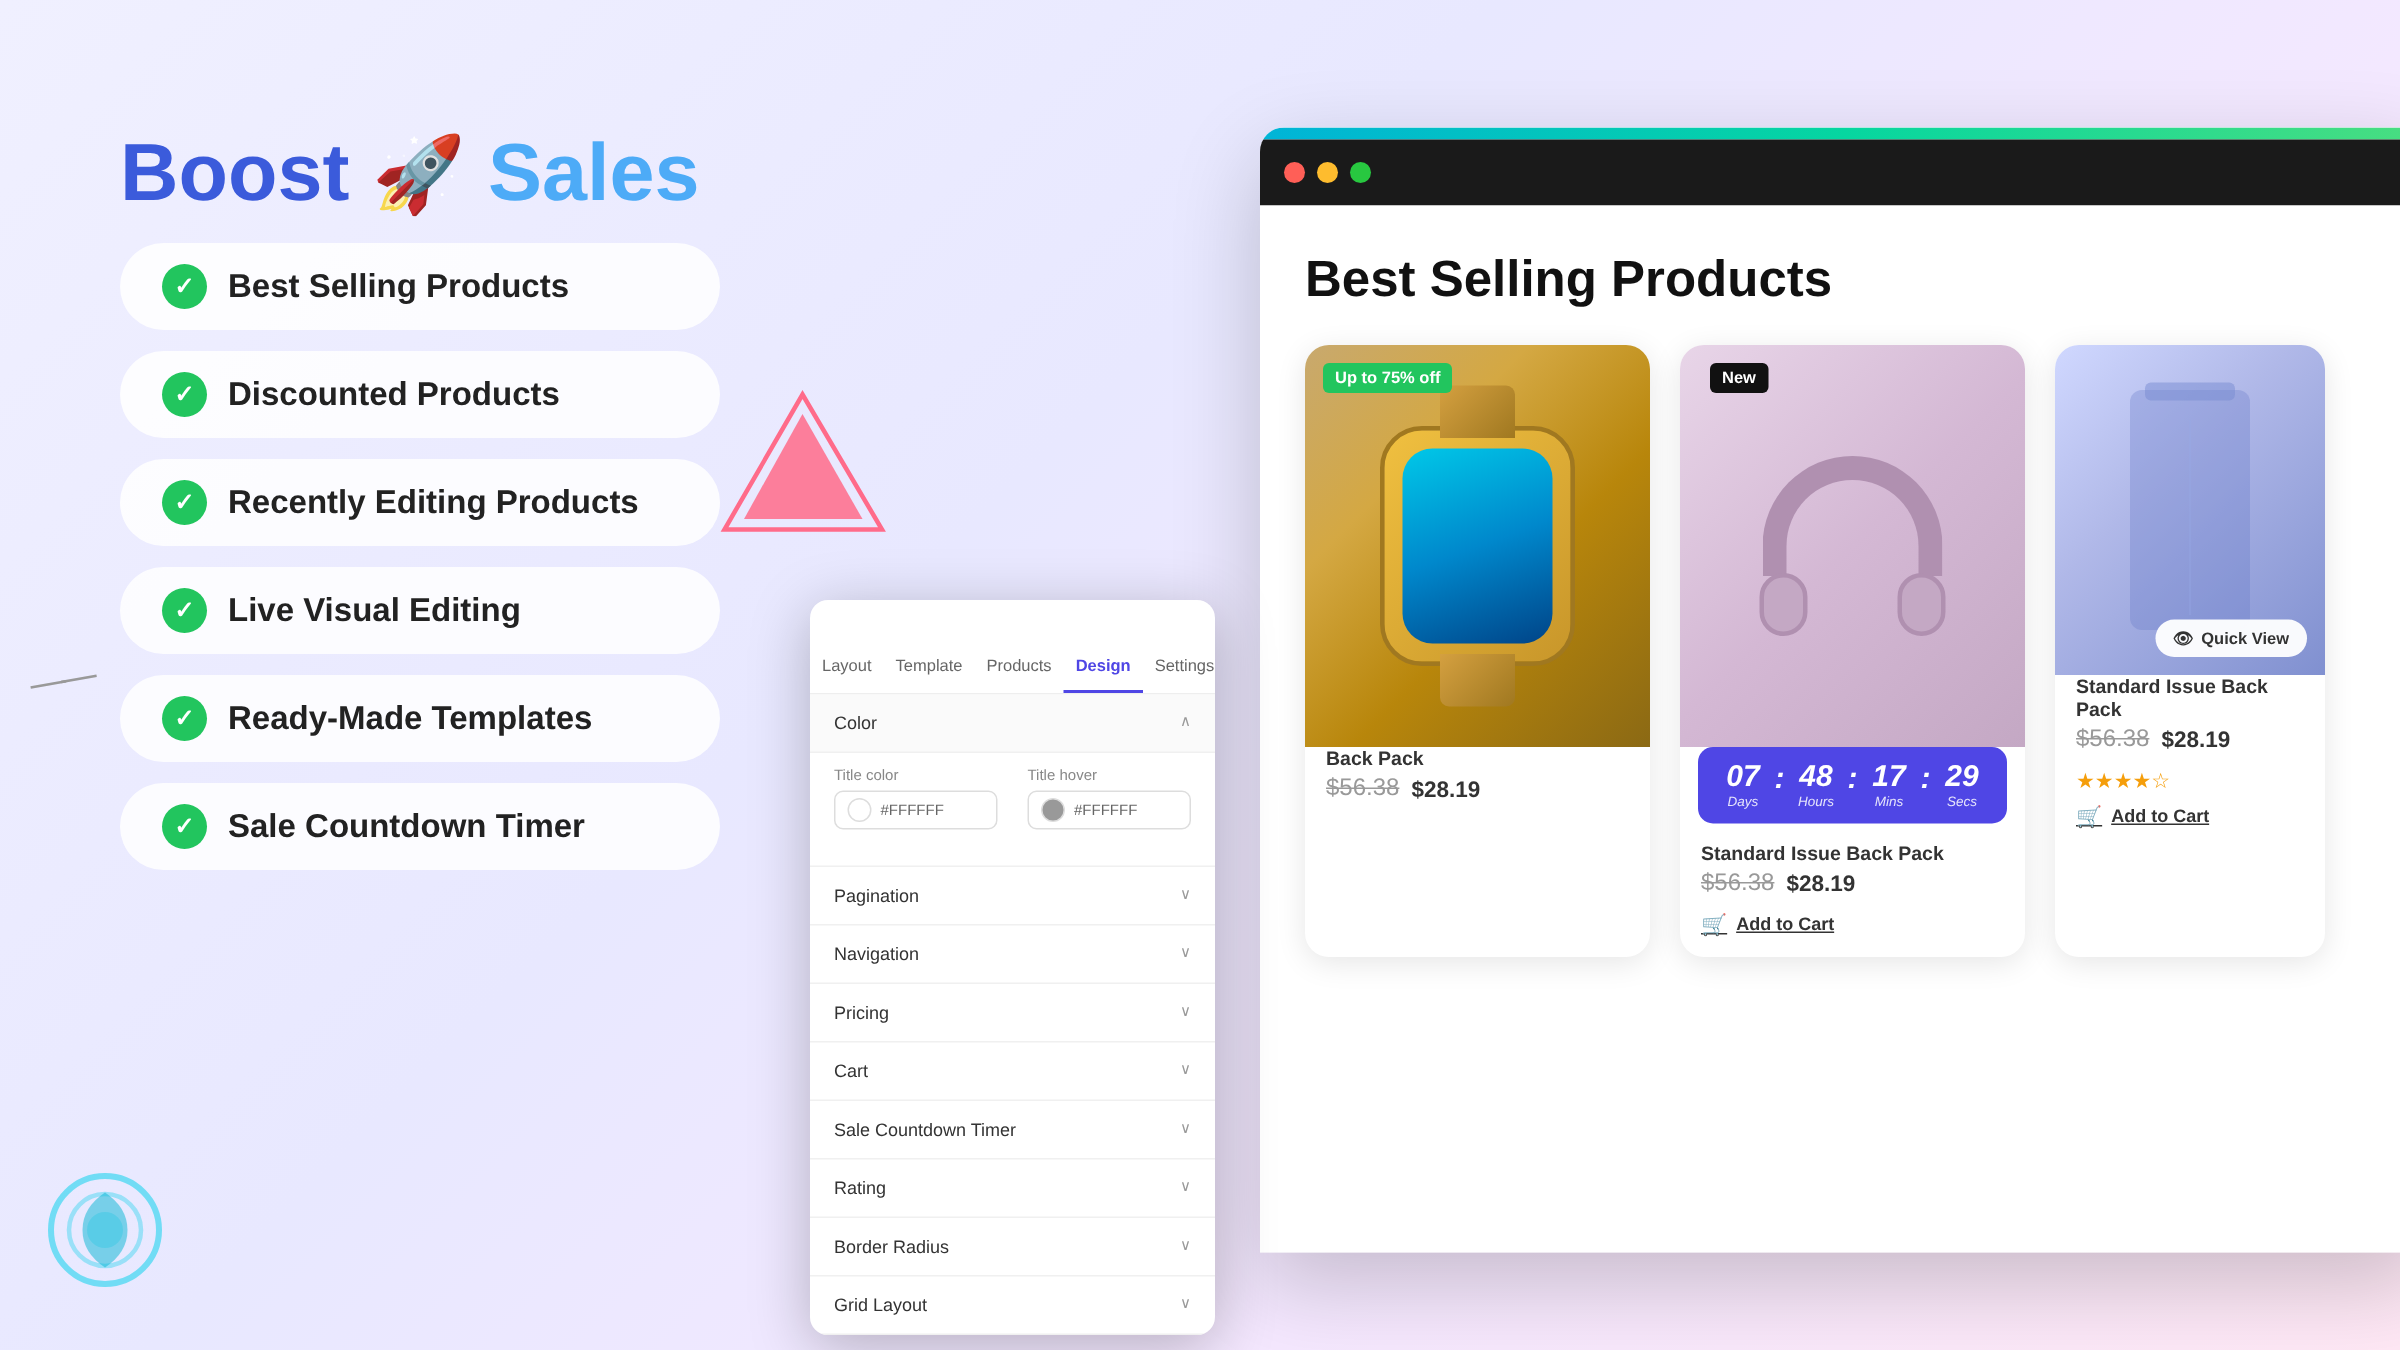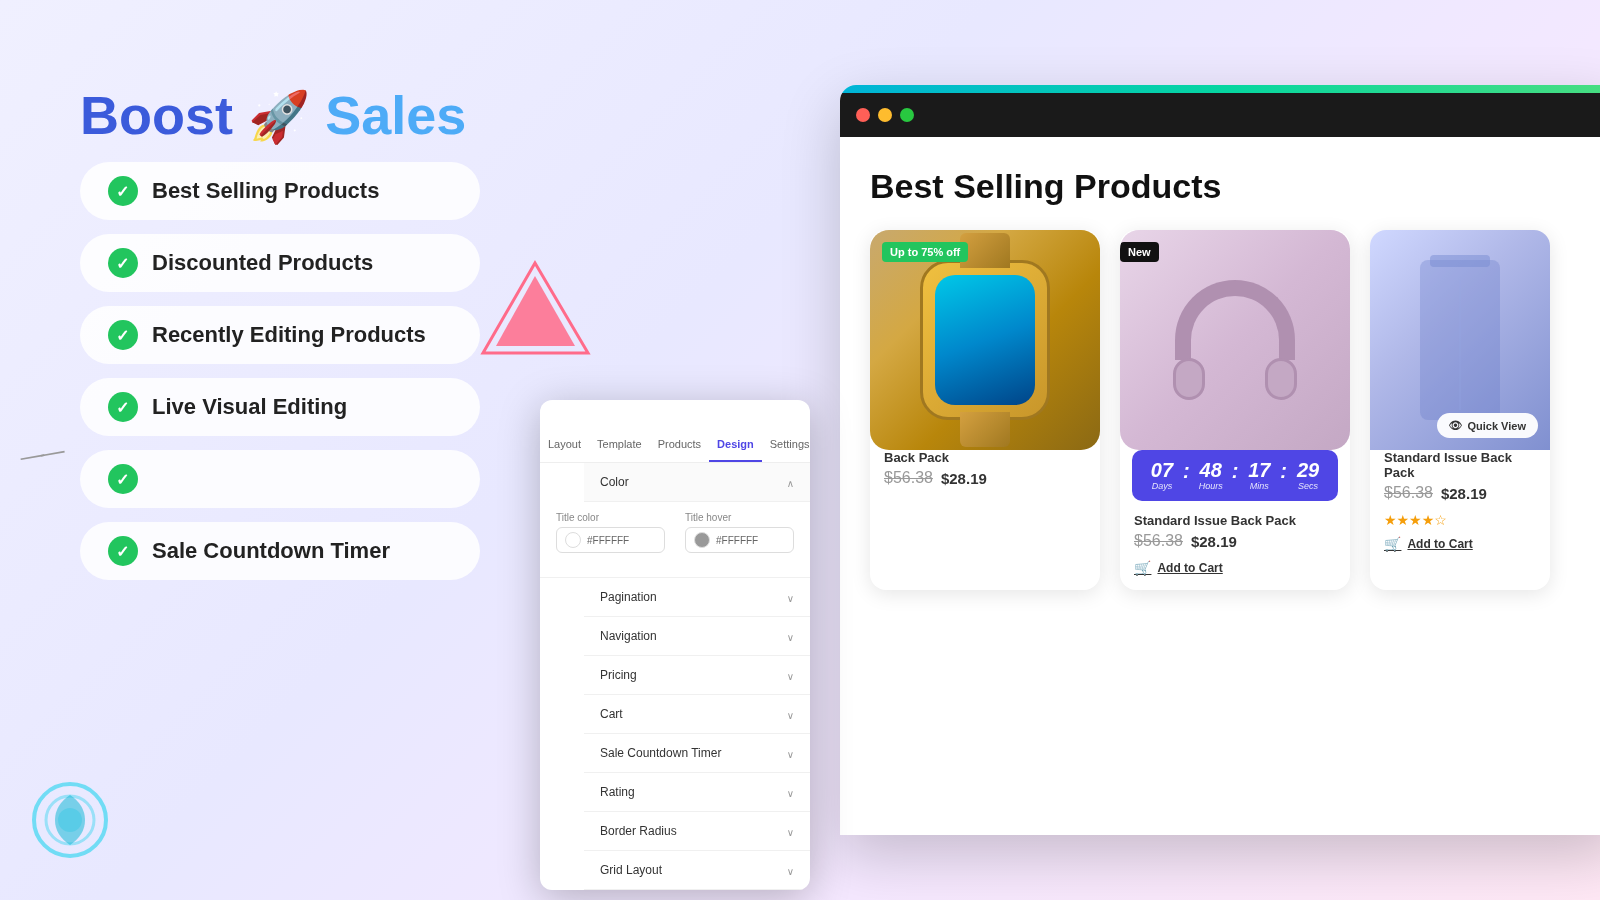--- a/index.html
+++ b/index.html
@@ -146,23 +146,22 @@
       background: white;
       border-radius: 16px;
       overflow: hidden;
       box-shadow: 0 4px 20px rgba(0,0,0,0.1);
       width: 230px;
       flex-shrink: 0;
     }
 
     .product-image-container {
       position: relative;
-      height: 220px;
+      height: 268px;
       overflow: hidden;
-      border-radius: 19px;
     }
 
     .product-img-watch {
       width: 100%;
       height: 100%;
       background: linear-gradient(135deg, #c8a96e 0%, #d4a843 30%, #b8860b 60%, #8b6914 100%);
       display: flex;
       align-items: center;
       justify-content: center;
     }
@@ -216,21 +215,21 @@
       color: white;
       font-size: 11px;
       font-weight: 700;
       padding: 4px 8px;
       border-radius: 4px;
     }
 
     .badge-new {
       position: absolute;
       top: 12px;
-      left: 0;
+      left: 20px;
       background: #111;
       color: white;
       font-size: 11px;
       font-weight: 700;
       padding: 4px 8px;
       border-radius: 4px;
     }
 
     .product-img-headphones {
       width: 100%;
@@ -443,24 +442,23 @@
     }
 
     .panel-body {
       padding: 0;
     }
 
     .panel-section {
       padding: 12px 16px;
       border-bottom: 1px solid #f0f0f0;
       display: flex;
-      align-items: flex-end;
+      align-items: flex-start;
       justify-content: space-between;
       cursor: pointer;
-      margin-left: 44px;
     }
 
     .panel-section-label {
       font-size: 12px;
       color: #333;
       font-weight: 500;
     }
 
     .panel-section.expanded {
       background: #fafafa;
@@ -544,20 +542,21 @@
     <div class="feature-item">
       <div class="check-icon">✓</div>
       <span>Recently Editing Products</span>
     </div>
     <div class="feature-item">
       <div class="check-icon">✓</div>
       <span>Live Visual Editing</span>
     </div>
     <div class="feature-item">
       <div class="check-icon">✓</div>
+      <span>Ready-Made Templates</span>
     </div>
     <div class="feature-item">
       <div class="check-icon">✓</div>
       <span>Sale Countdown Timer</span>
     </div>
   </div>
 </div>
 
 <div class="shape-triangle">
   <svg width="115" height="100" viewBox="0 0 115 100">

